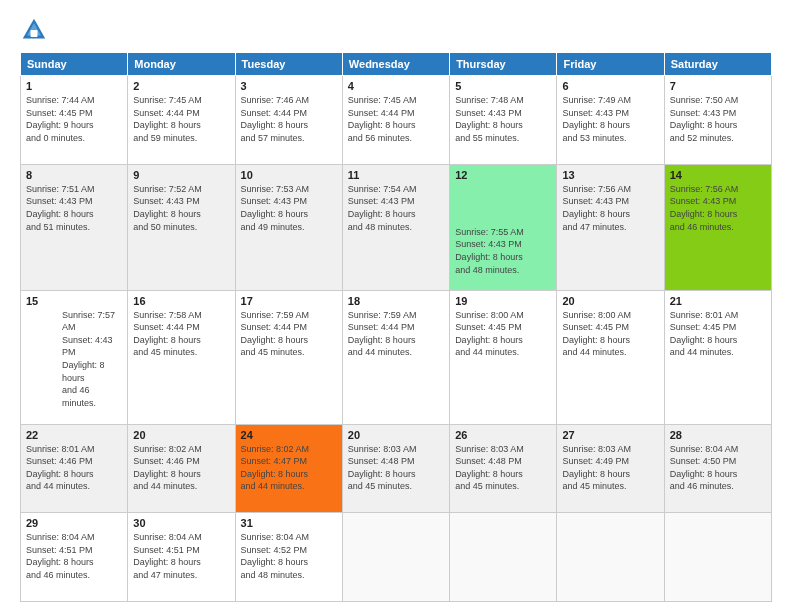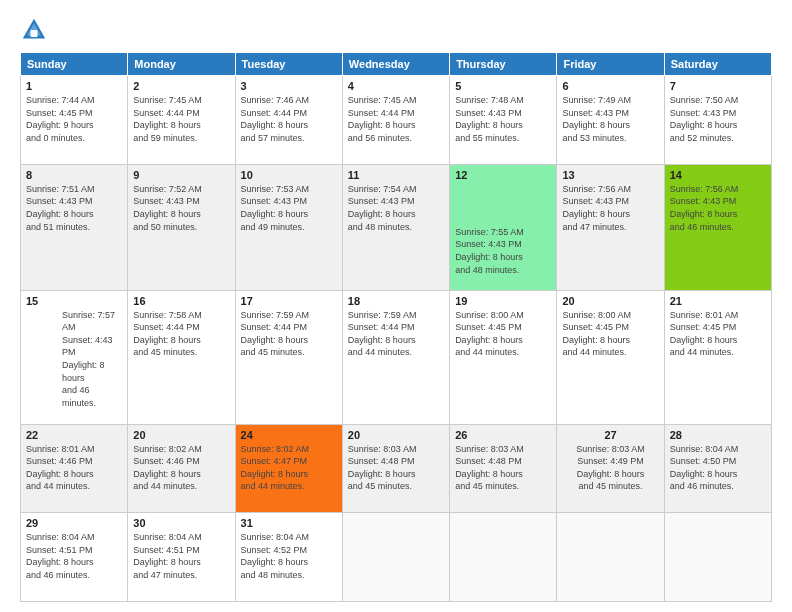--- a/index.html
+++ b/index.html
@@ -321,21 +321,21 @@
 Daylight: 8 hours
 and 45 minutes.</div>
           </td>
           <td style="background: rgb(240, 240, 240);">
             <span class="day-num">26</span>
             <div class="day-info" style="white-space: pre-line;">Sunrise: 8:03 AM
 Sunset: 4:48 PM
 Daylight: 8 hours
 and 45 minutes.</div>
           </td>
-          <td style="background: rgb(240, 240, 240); text-align: center;">
+          <td style="background: rgb(240, 240, 240);">
             <span class="day-num">27</span>
             <div class="day-info" style="white-space: pre-line;">Sunrise: 8:03 AM
 Sunset: 4:49 PM
 Daylight: 8 hours
 and 45 minutes.</div>
           </td>
           <td style="background: rgb(240, 240, 240);">
             <span class="day-num">28</span>
             <div class="day-info" style="white-space: pre-line;">Sunrise: 8:04 AM
 Sunset: 4:50 PM

